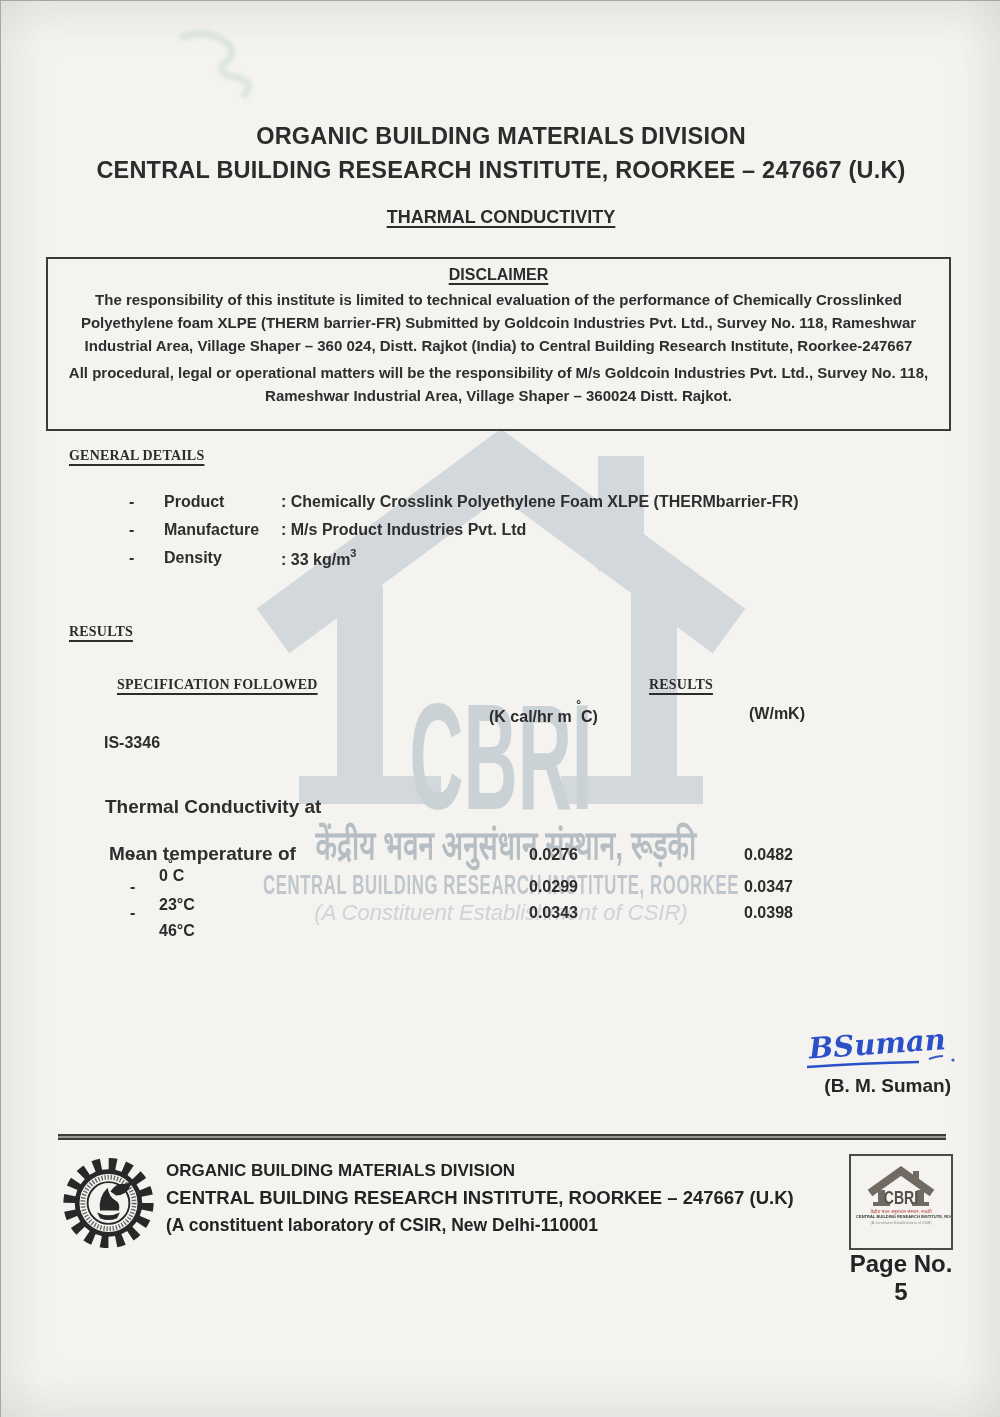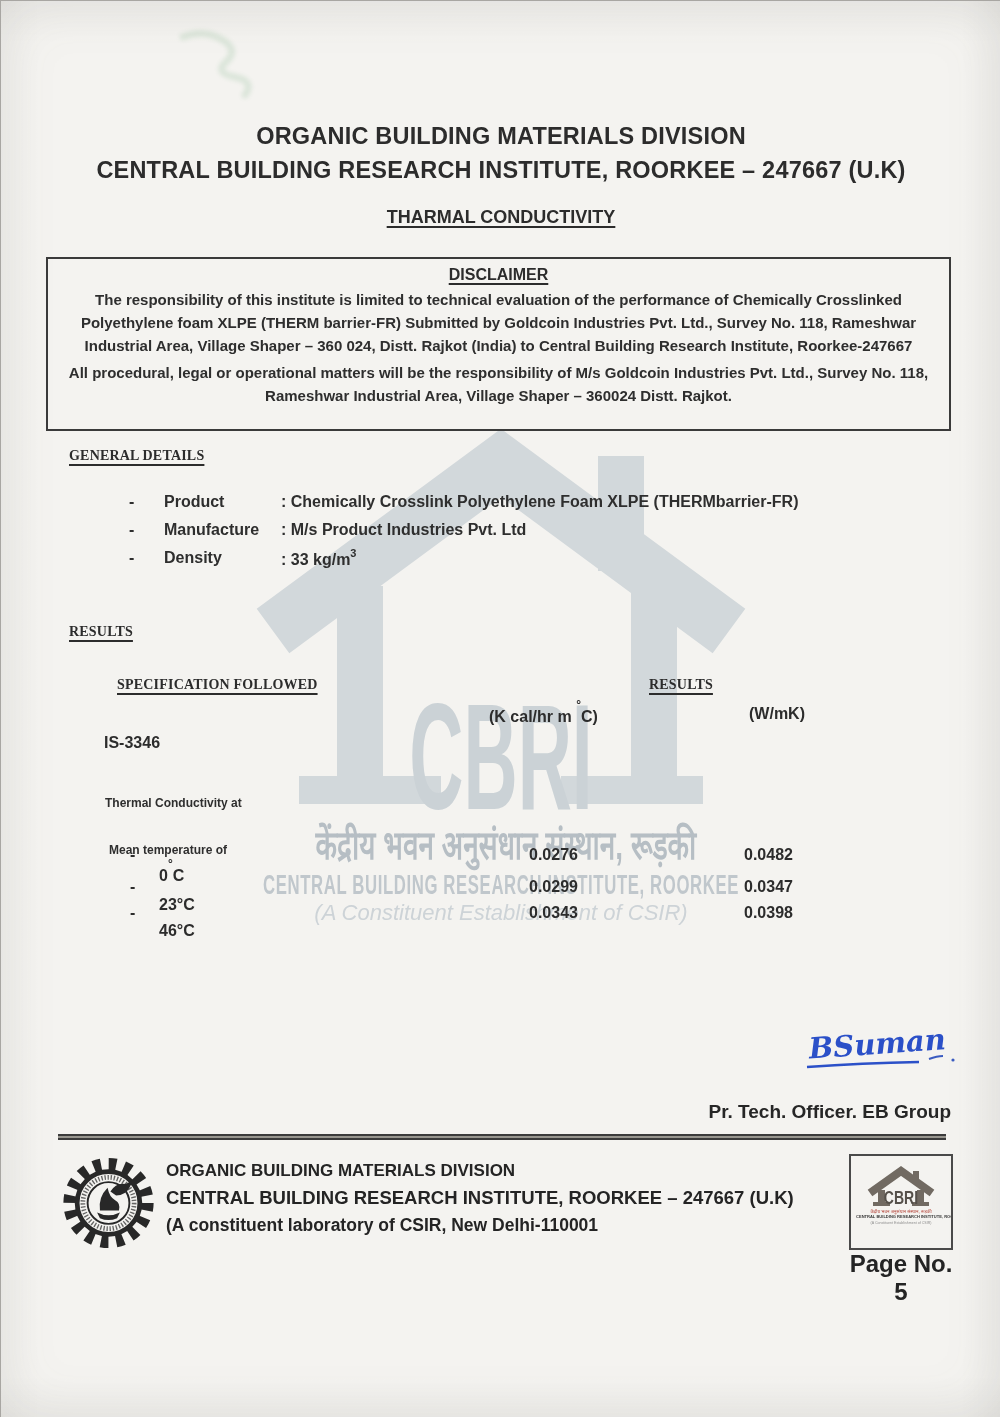--- a/index.html
+++ b/index.html
@@ -33,21 +33,21 @@
   
   .gd-row{left:0;width:1000px;height:24px;font-size:16px;font-weight:600;color:#2e2e2e;}
   .gd-dash{position:absolute;left:128px;}
   .gd-label{position:absolute;left:163px;}
   .gd-value{position:absolute;left:280px;}
   sup.small-sup{font-size:11px;position:relative;top:-2px;font-weight:700;}
   
   .unit{font-weight:700;font-size:16px;color:#2c2c2c;}
   .deg-sup{font-size:12px;font-weight:700;position:relative;top:-7px;}
   .deg-high{font-size:12px;font-weight:700;position:relative;top:-7px;}
-  .res-label{font-size:12px;font-weight:600;color:#2e2e2e;}
+  .res-label{font-size:19px;font-weight:600;color:#2e2e2e;}
   .t-row{left:0;width:1000px;height:24px;font-size:16px;color:#2c2c2c;}
   .t-dash{position:absolute;left:129px;font-weight:600;}
   .t-temp{position:absolute;left:158px;font-weight:700;margin-top:18px;}
   .t-kcal{position:absolute;left:528px;font-weight:700;}
   .t-wmk{position:absolute;left:743px;font-weight:700;}
   
   .sig-name{top:1074px;left:650px;width:300px;text-align:right;font-size:19px;font-weight:700;color:#262626;}
   .sig-desig{top:1100px;left:650px;width:300px;text-align:right;font-size:19px;font-weight:700;color:#262626;}
   
   .foot-rule{top:1133px;left:57px;width:888px;height:2px;background:#98968f;
@@ -148,21 +148,21 @@
     <span class="t-kcal">0.0343</span>
     <span class="t-wmk">0.0398</span>
   </div>
 
   <svg class="abs" style="top:1018px;left:760px;width:210px;height:60px;" viewBox="0 0 210 60" xmlns="http://www.w3.org/2000/svg">
     <text x="48" y="36" font-family="DejaVu Serif, serif" font-style="italic" font-weight="bold" font-size="29" fill="#2b50c8" transform="rotate(-4 100 30)">BSuman</text>
     <path d="M46 48 q55 -4 112 -5" fill="none" stroke="#2b50c8" stroke-width="2.6"></path>
     <path d="M168 40 q8 -3 14 -3" fill="none" stroke="#3a5bc0" stroke-width="2"></path>
     <circle cx="192" cy="41" r="1.6" fill="#3a5bc0"></circle>
   </svg>
-  <div class="abs sig-desig">Pr. Tech. Officer. EB Group</div>
+  <div class="abs sig-name">(B. M. Suman)</div>
 
   <div class="abs foot-rule"></div>
 
   <svg class="abs" style="top:1152px;left:60px;width:95px;height:100px;" viewBox="0 0 100 100" xmlns="http://www.w3.org/2000/svg">
     <circle cx="50" cy="50" r="40" fill="none" stroke="#282828" stroke-width="15" stroke-dasharray="7.8 7.9"></circle>
     <circle cx="50" cy="50" r="33" fill="#f4f3f0" stroke="#282828" stroke-width="5"></circle>
     <circle cx="50" cy="50" r="27" fill="none" stroke="#4a4a4a" stroke-width="5" stroke-dasharray="1.4 1.9" opacity="0.85"></circle>
     <circle cx="50" cy="50" r="22" fill="#f4f3f0" stroke="#282828" stroke-width="2"></circle>
     <path d="M38 60 q12 6 24 0 l-3 6 q-9 4 -18 0 Z" fill="#282828"></path>
     <path d="M41 58 q-2 -14 8 -24 q2 10 8 13 q6 3 4 11 Z" fill="#282828"></path>

